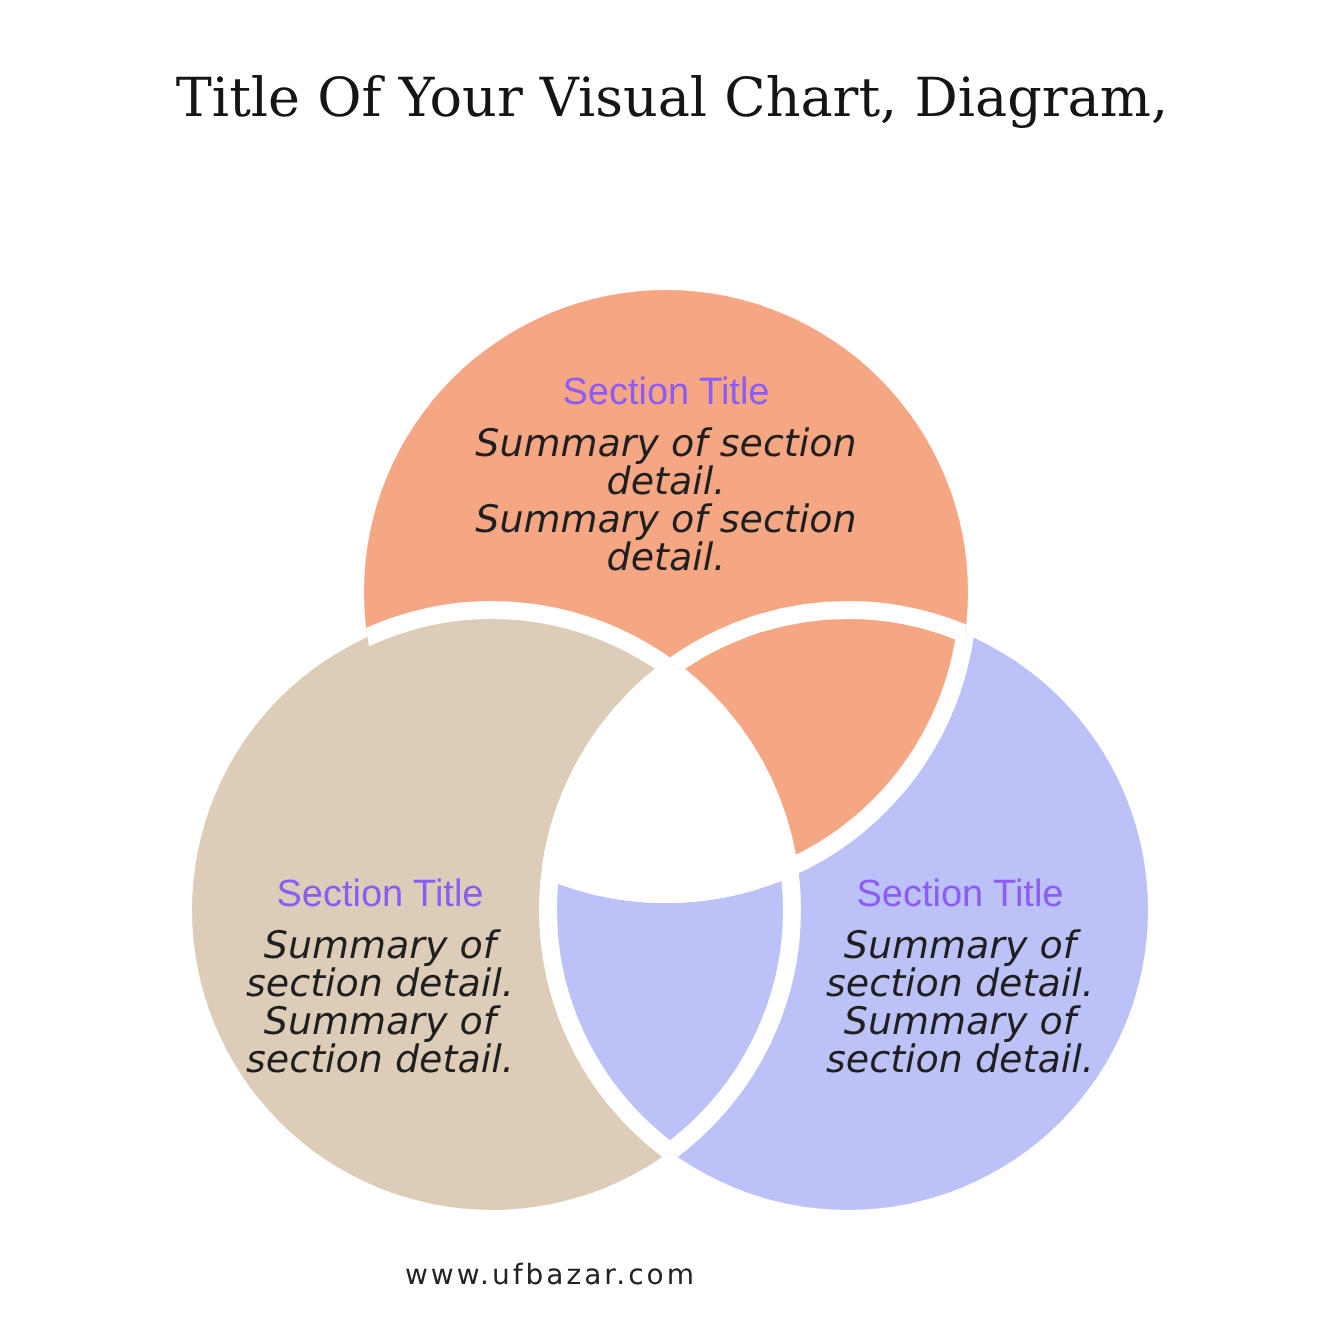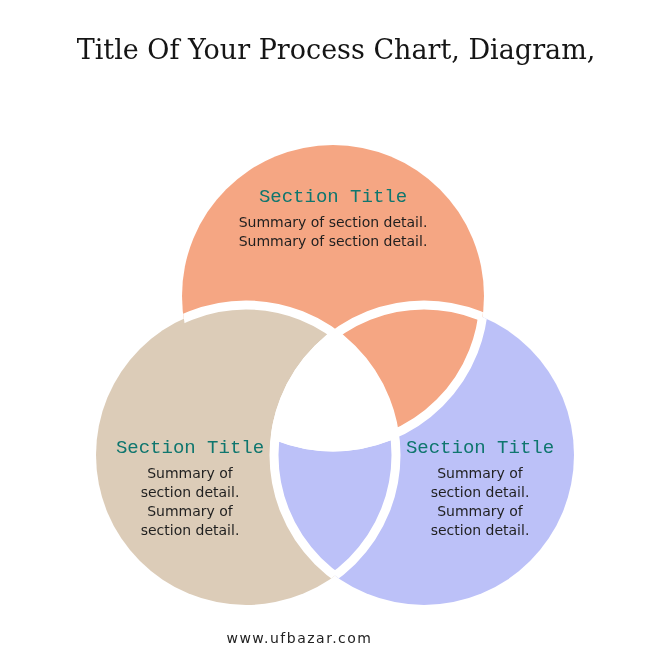--- a/index.html
+++ b/index.html
@@ -1,29 +1,29 @@
 <!DOCTYPE html>
 <html><head>
 <meta charset="utf-8">
 <style>
   html, body { margin:0; padding:0; background:#ffffff; }
   body { width:672px; height:668px; position:relative; overflow:hidden; font-family:"Liberation Sans", sans-serif; }
   .title { position:absolute; left:0; top:30px; width:672px; text-align:center; font-family:"DejaVu Serif", serif; font-size:27px; line-height:40px; color:#151515; }
   .title span { display:block; }
   svg.venn { position:absolute; left:0; top:0; }
   .label { position:absolute; text-align:center; color:#222; }
-  .label .st { font-family:Liberation Mono, monospace; font-size:19px; line-height:24px; color:#0f766e; }
-  .label .sm { font-family:"DejaVu Sans", sans-serif; font-size:14px; line-height:19px; color:#1f1f1f; }
-  .footer { position:absolute; left:0; top:630px; width:551px; text-align:center; font-family:"DejaVu Sans", sans-serif; font-size:14px; letter-spacing:1.5px; color:#222;padding-left:24px; }
+  .label .st { font-family:Liberation Sans, sans-serif; font-size:19px; line-height:24px; color:#8b5cf6; }
+  .label .sm { font-family:"DejaVu Sans", sans-serif; font-size:19px; line-height:19px; color:#1f1f1f;font-style:italic; }
+  .footer { position:absolute; left:0; top:630px; width:551px; text-align:center; font-family:"DejaVu Sans", sans-serif; font-size:14px; letter-spacing:1.5px; color:#222; }
 </style>
 </head>
 <body>
 
 <div class="title">
-  <span>Title Of Your Process Chart, Diagram,</span>
+  <span>Title Of Your Visual Chart, Diagram,</span>
 </div>
 
 <svg class="venn" width="672" height="668" viewBox="0 0 672 668">
   <defs>
     <clipPath id="cTop">
         <circle cx="333" cy="296" r="151"></circle>
       </clipPath>
     <clipPath id="cLeft">
         <circle cx="246" cy="455" r="150"></circle>
       </clipPath>

